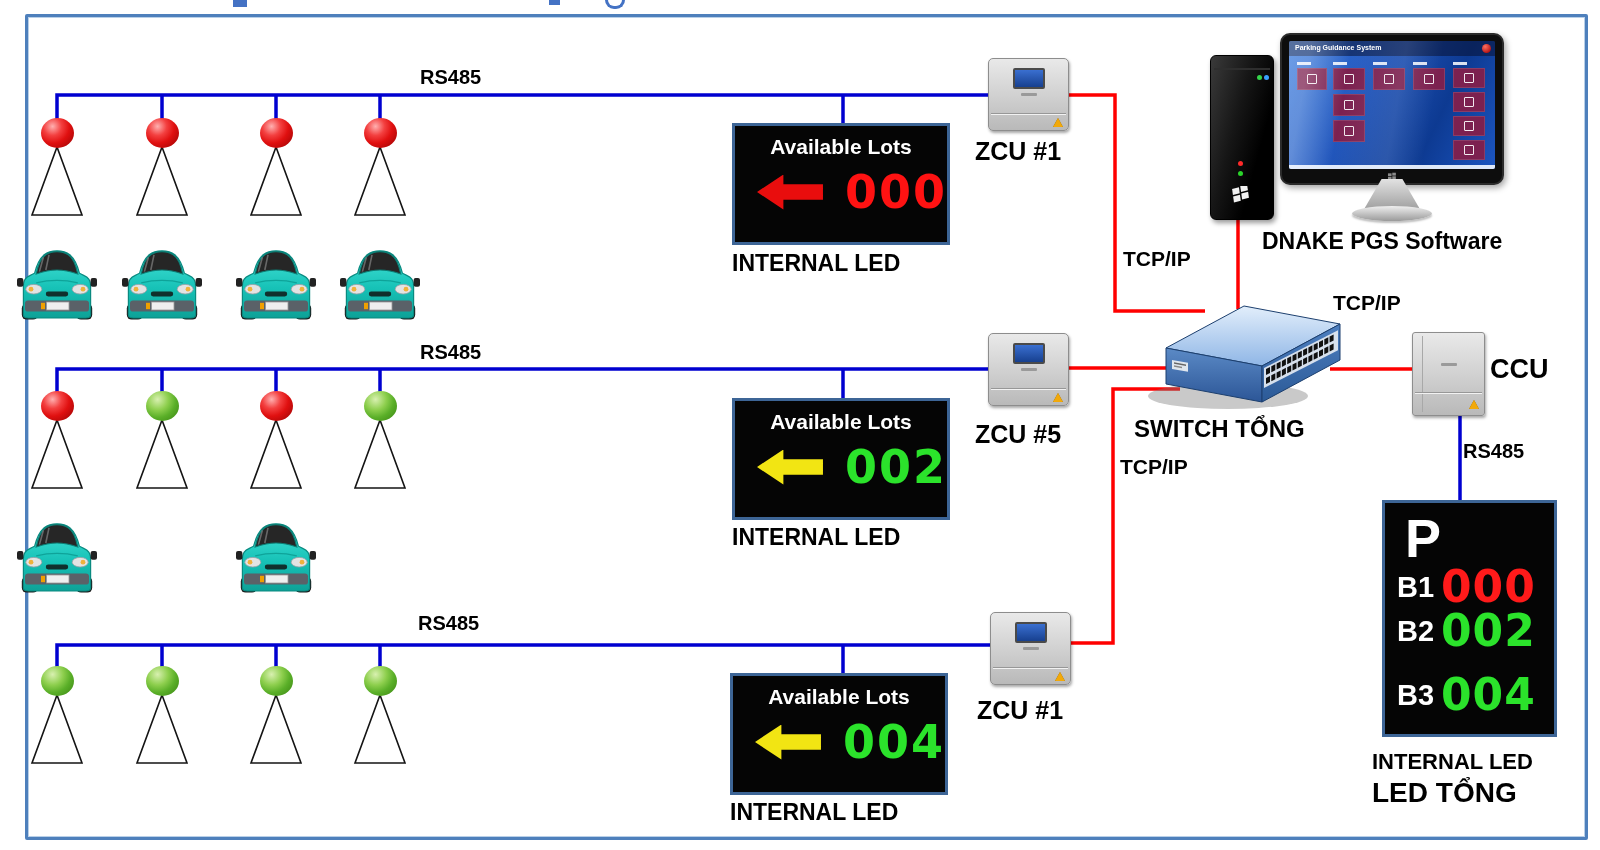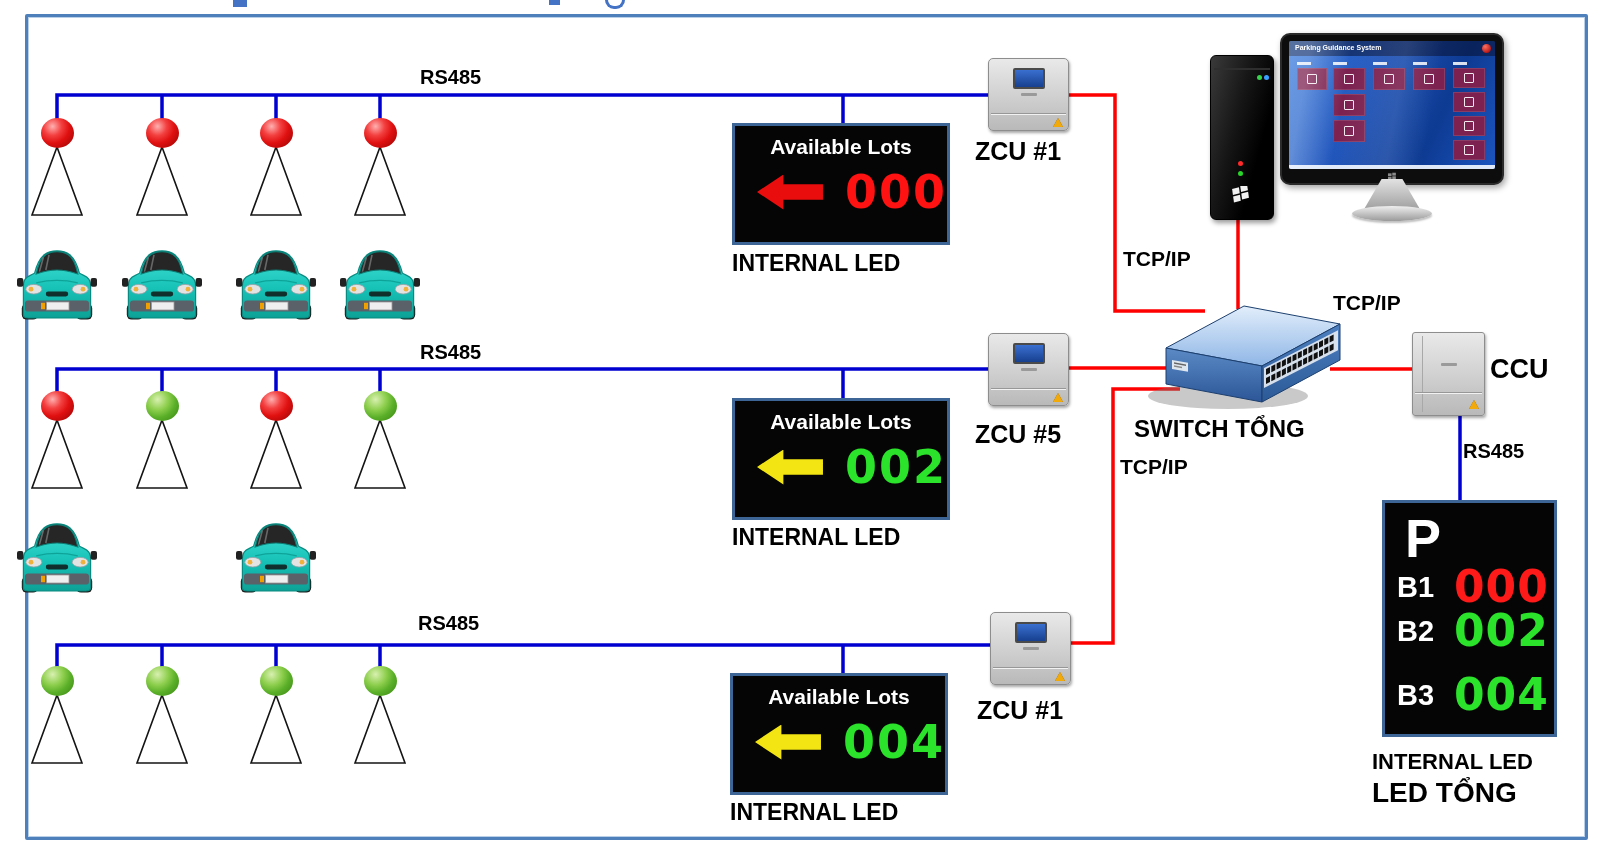--- a/index.html
+++ b/index.html
@@ -39,21 +39,21 @@
   .devbox .seam{position:absolute;left:2px;right:2px;bottom:16px;height:1px;background:#979797;
           box-shadow:0 1px 0 #f2f2f2;}
   .warn{position:absolute;right:5px;bottom:3px;width:0;height:0;
         border-left:5px solid transparent;border-right:5px solid transparent;
         border-bottom:9px solid #f2a90a;filter:drop-shadow(0 0 .5px #7a5200);}
   .ccu-extra{position:absolute;left:9px;top:3px;bottom:3px;width:1px;background:#a8a8a8;}
   
   .outdoor{position:absolute;left:1382px;top:500px;width:175px;height:237px;background:#050505;
            border:3px solid #3d6596;box-sizing:border-box;color:#fff;}
   .o-p{position:absolute;left:20px;top:4px;font-size:54px;font-weight:bold;}
-  .o-row{position:absolute;left:12px;display:flex;align-items:center;gap:13px;}
+  .o-row{position:absolute;left:12px;display:flex;align-items:center;}
   .o-lab{width:44px;font-size:29px;font-weight:bold;}
   .o-val{font-size:44px;font-weight:bold;letter-spacing:1px;line-height:1;
          font-family:"DejaVu Sans","Liberation Sans",sans-serif;}
   
   .tower{position:absolute;left:1210px;top:55px;width:62px;height:163px;border-radius:6px;
          background:linear-gradient(105deg,#3a3a3a 0%,#161616 40%,#000 70%);
          border:1px solid #000;box-shadow:2px 3px 5px rgba(0,0,0,.4);}
   .tower .topline{position:absolute;left:3px;right:3px;top:12px;height:2px;background:#2e2e2e;}
   .dotled{position:absolute;border-radius:50%;}
   .winlogo{position:absolute;}
@@ -463,20 +463,21 @@
       <g fill="#8a8a8a">
           <rect x="0.5" y="1.5" width="4" height="3.2"></rect>
           <rect x="5.3" y="0.8" width="4" height="3.2"></rect>
           <rect x="0.5" y="5.5" width="4" height="3.2"></rect>
           <rect x="5.3" y="4.8" width="4" height="3.2"></rect>
         </g>
     </svg>
   </div>
   <div class="stand"></div>
   <div class="base"></div>
+  <div class="lbl ctr" style="left:1262px;top:228px;width:286px;font-size:23px;">DNAKE PGS Software</div>
 
   <div class="outdoor">
     <div class="o-p">P</div>
     <div class="o-row" style="top:62px;">
       <div class="o-lab">B1</div>
       <div class="o-val" style="color: rgb(255, 26, 26);">000</div>
     </div>
     <div class="o-row" style="top:106px;">
       <div class="o-lab">B2</div>
       <div class="o-val" style="color: rgb(43, 227, 43);">002</div>

